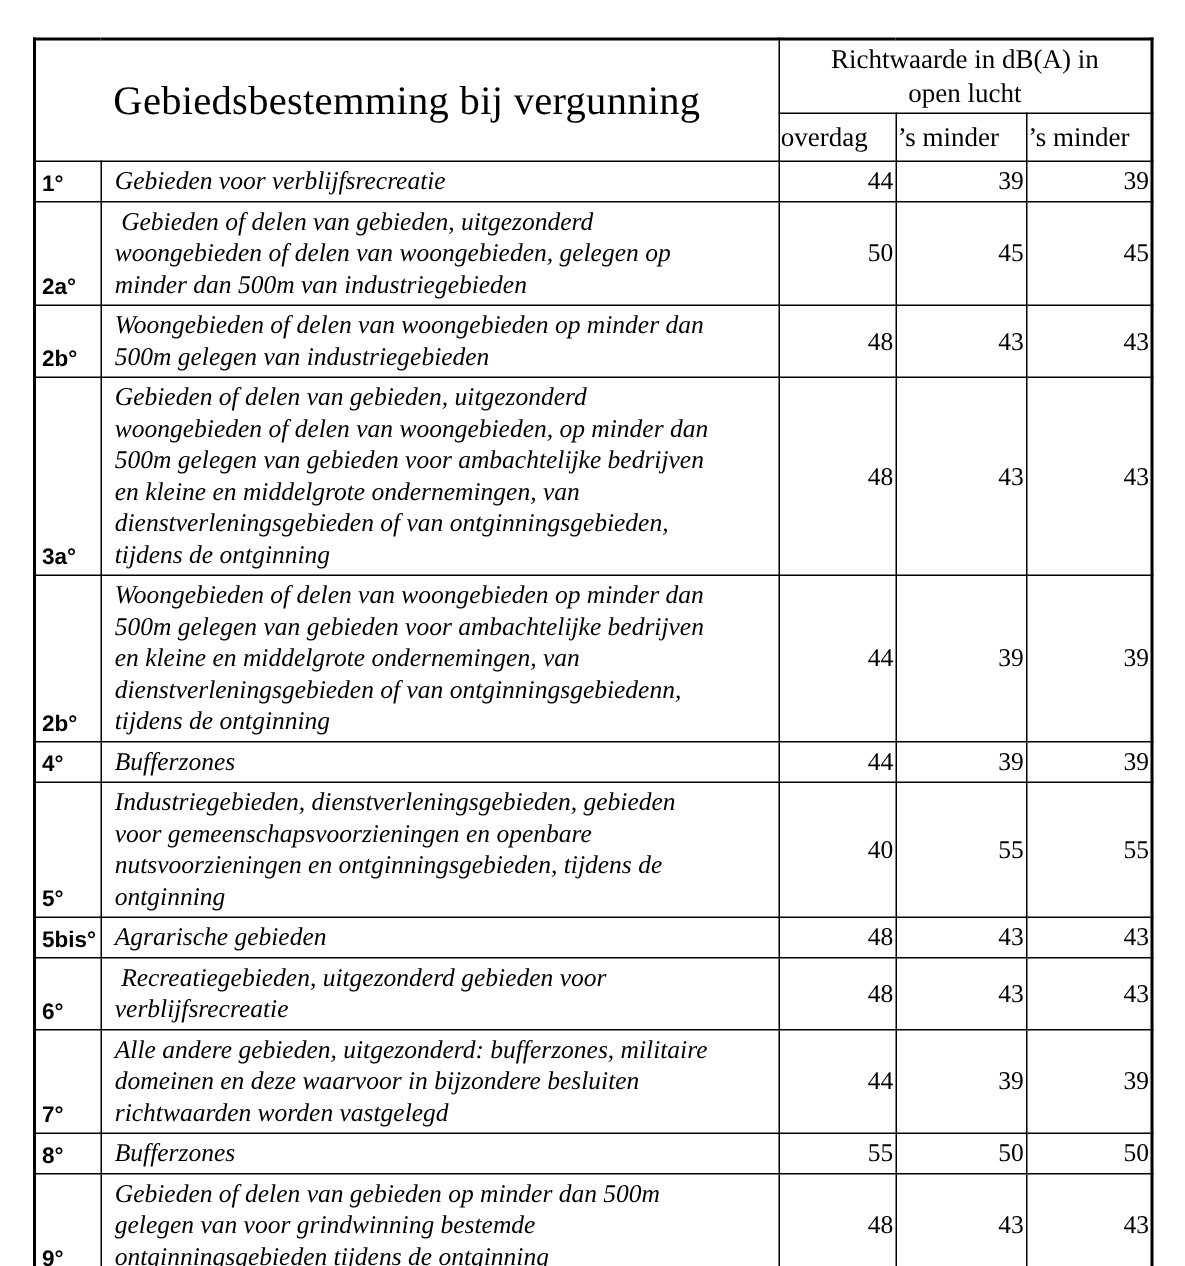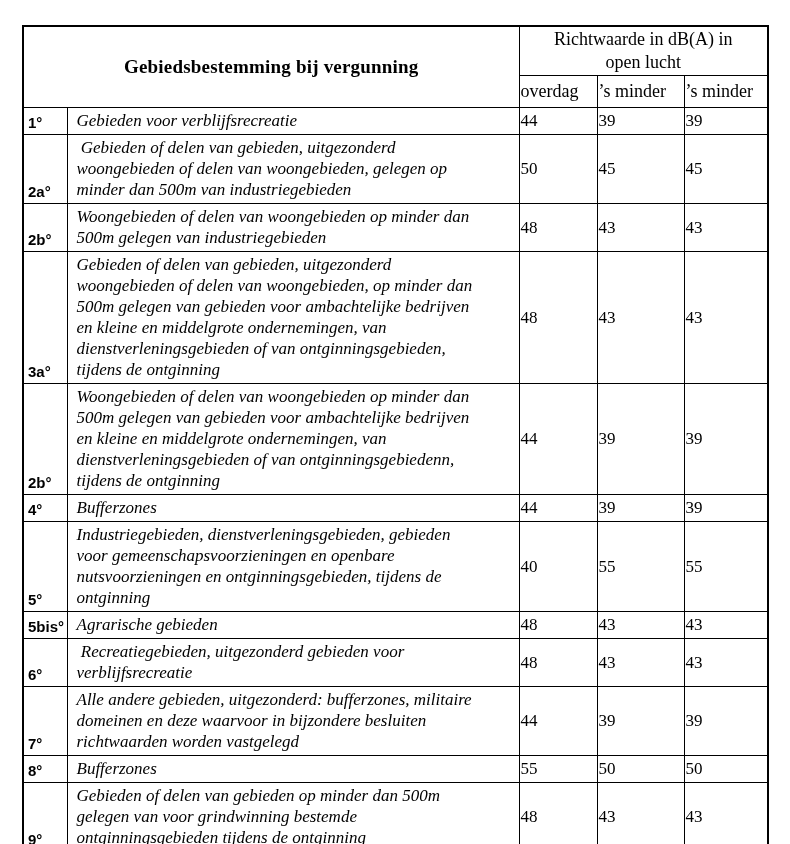--- a/index.html
+++ b/index.html
@@ -24,22 +24,22 @@
     border: 2px solid #000000;
   }
   table.norm-table td {
     border: 1px solid #000000;
     overflow: hidden;
   }
   
   td.title-cell {
     text-align: center;
     vertical-align: middle;
-    font-weight: bold;
-    font-size: 19px;
+    font-weight: normal;
+    font-size: 27px;
     letter-spacing: 0.2px;
     border-bottom: 2px solid #000000;
   }
   td.rw-cell {
     height: 45px;
     text-align: center;
     vertical-align: middle;
     font-size: 18px;
     line-height: 23px;
     white-space: pre-wrap;
@@ -63,21 +63,21 @@
   td.desc-cell {
     border-left: 0;
     vertical-align: middle;
     padding: 2px 4px 3px 9px;
     font-size: 17px;
     line-height: 21px;
     white-space: pre-wrap;
     font-style: italic;
   }
   td.val-cell {
-    text-align: left;
+    text-align: right;
     vertical-align: middle;
     font-size: 17px;
     margin-left: 40px;
   }
 </style>
 </head>
 <body>
 
 <div class="table-wrap">
   <table class="norm-table">

